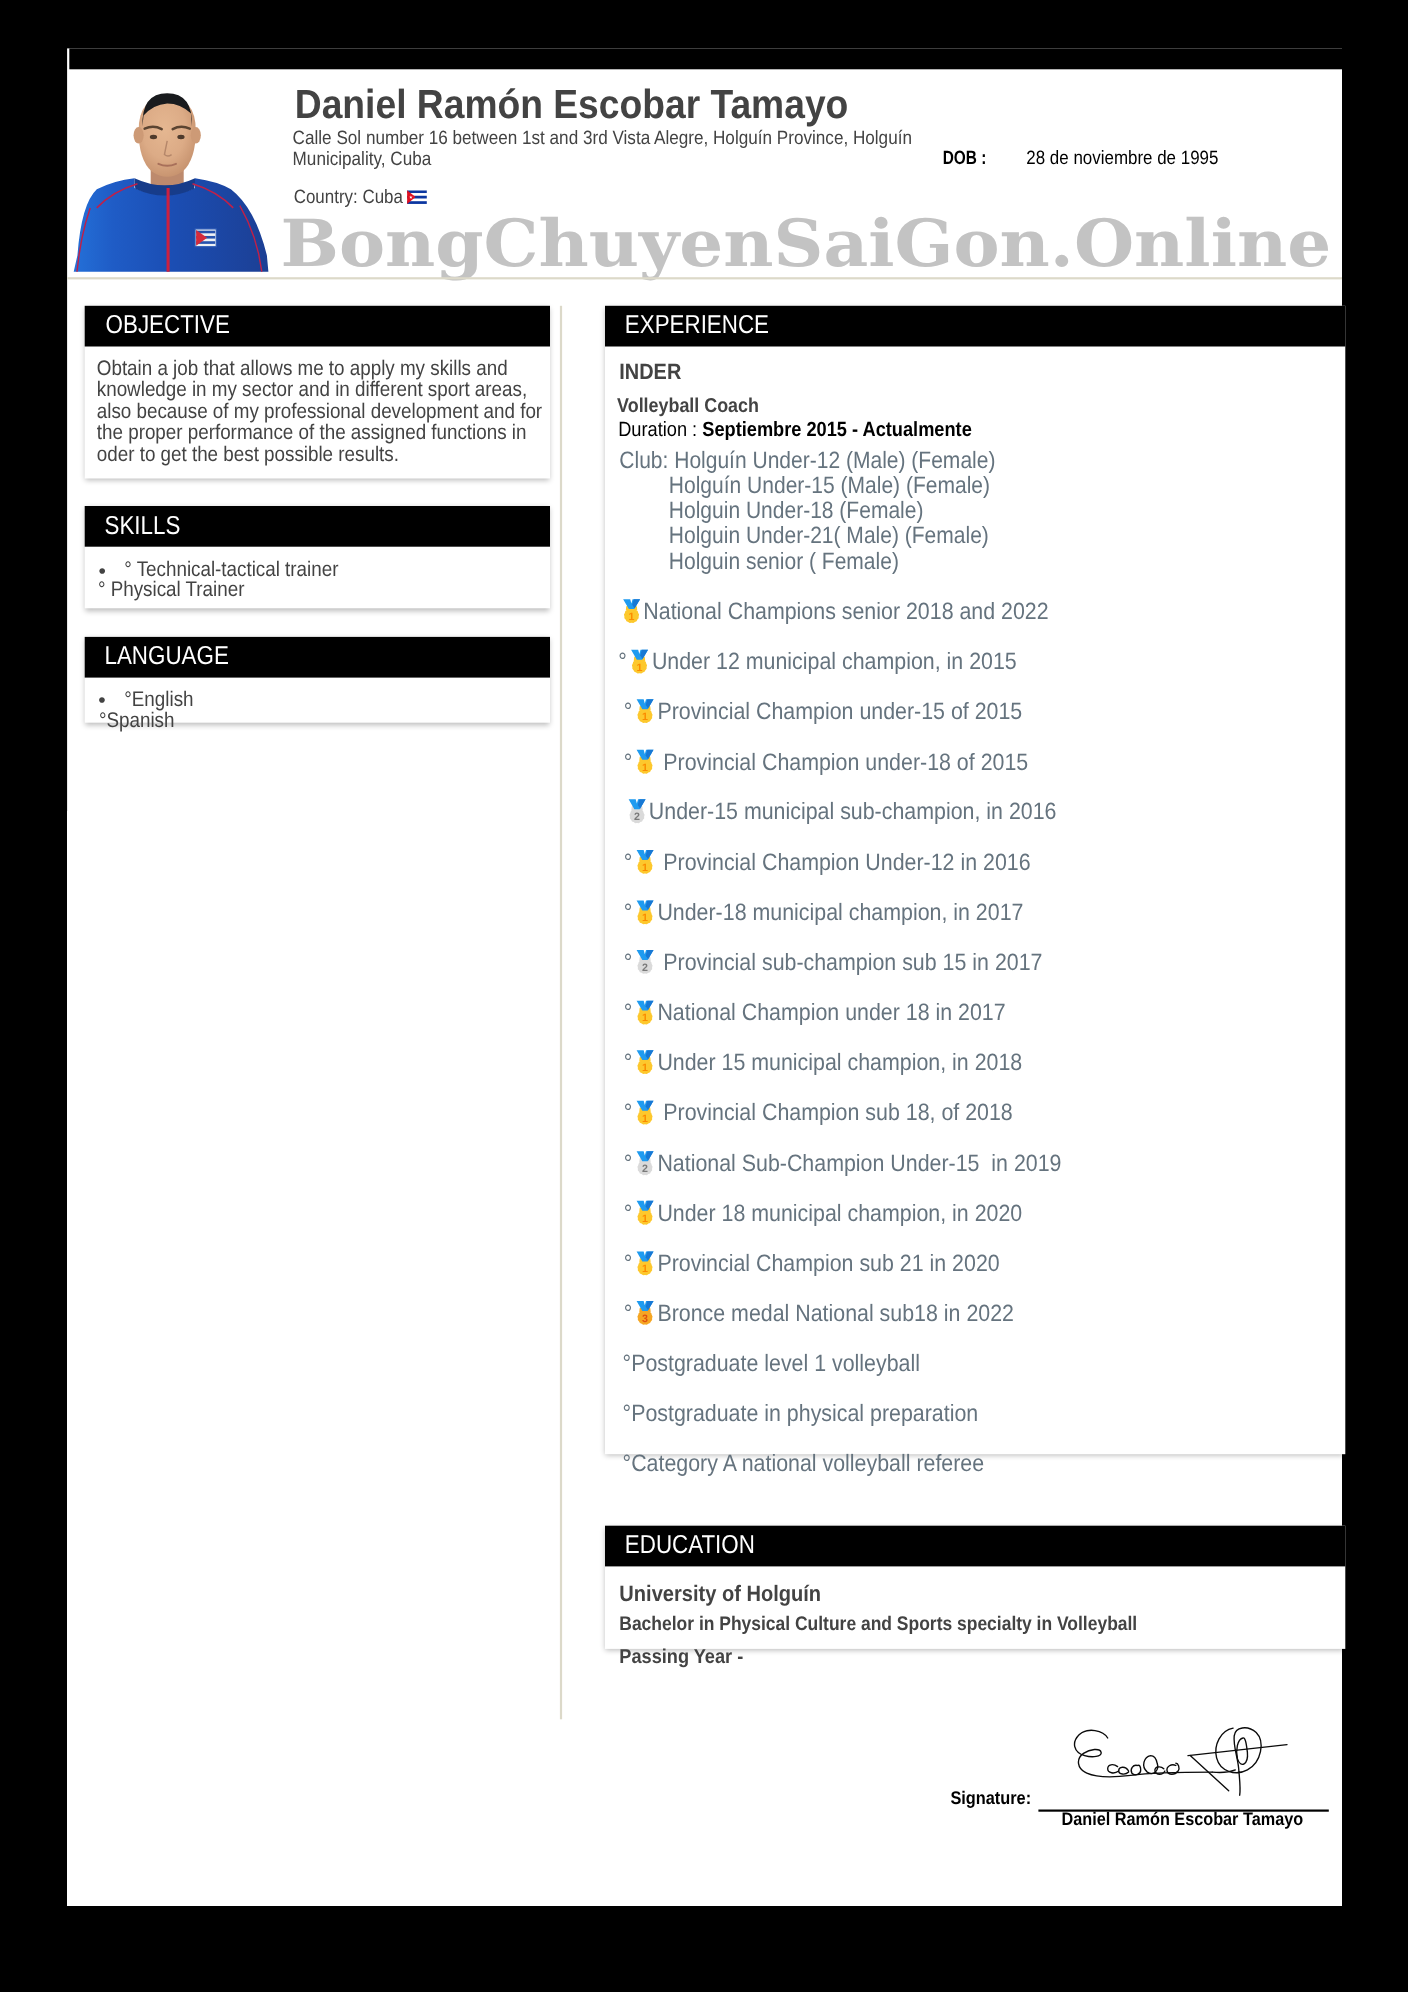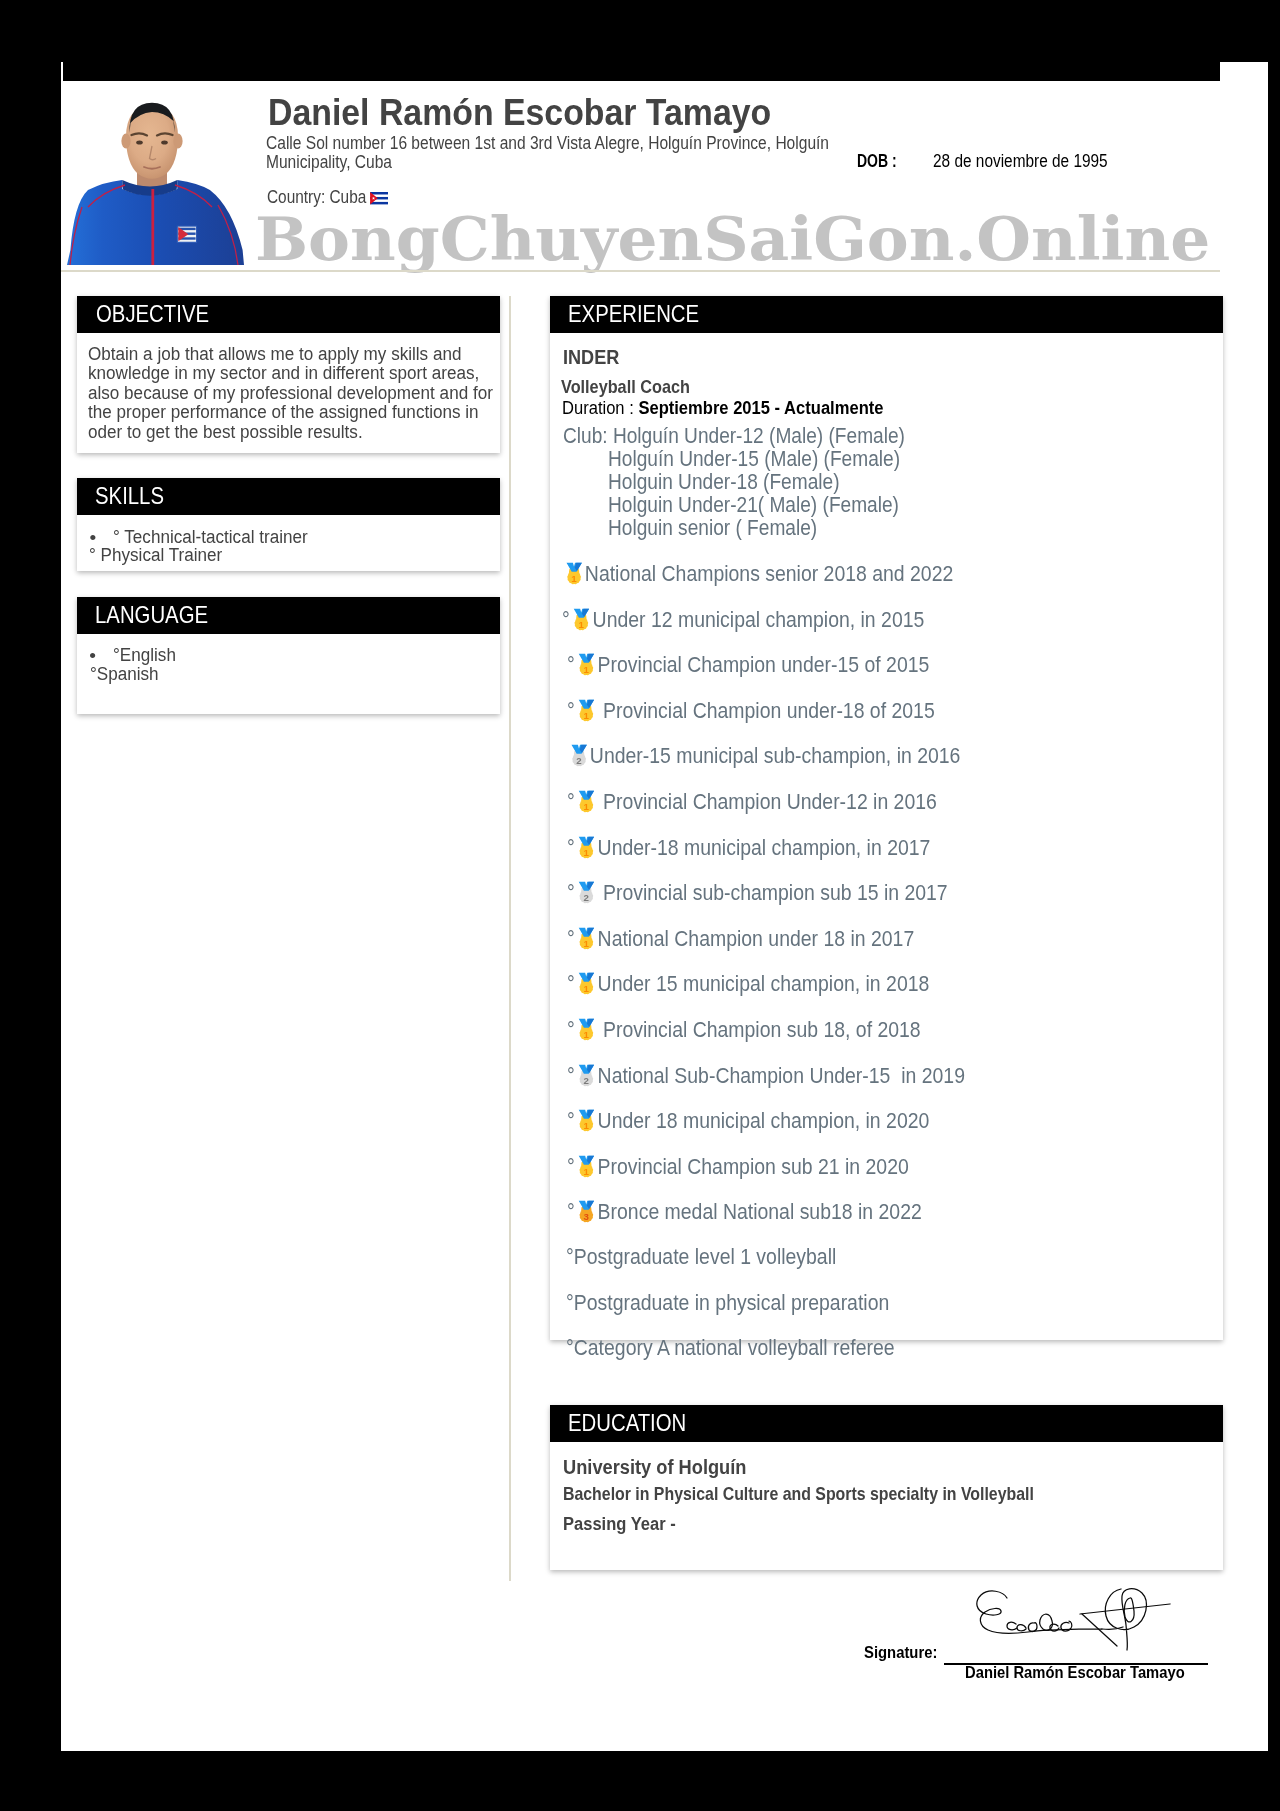--- a/index.html
+++ b/index.html
@@ -1,17 +1,17 @@
 <!DOCTYPE html>
 <html><head>
 <meta charset="utf-8">
 <style>
 html,body{margin:0;padding:0;}
 body{width:1280px;height:1811px;background:#000;font-family:"Liberation Sans",sans-serif;overflow:hidden;-webkit-font-smoothing:antialiased;}
-#page{position:absolute;left:61px;top:62px;width:1159px;height:1689px;background:#fff;will-change:transform;padding-left:48px;}
+#page{position:absolute;left:61px;top:44px;width:1159px;height:1689px;background:#fff;will-change:transform;}
 .topbar{position:absolute;left:2px;top:0;width:1157px;height:19px;background:#000;}
 .t{position:absolute;white-space:pre;transform-origin:0 0;}
 
 
 .photo{position:absolute;left:5px;top:23px;}
 .hname{left:206.8px;top:29.9px;font-size:36.9px;font-weight:bold;color:#434343;transform:scaleX(.917);}
 .haddr{left:204.9px;top:71.9px;font-size:17.5px;color:#434343;line-height:19.1px;width:640px;white-space:normal;transform:scaleX(.8895);}
 .hcountry{left:206px;top:125.4px;font-size:17.5px;color:#434343;transform:scaleX(.88);}
 .flagwrap{position:absolute;left:308.8px;top:128.5px;}
 .dobl{left:796.2px;top:89.4px;font-size:17.5px;font-weight:bold;color:#000;transform:scaleX(.80);}
@@ -20,23 +20,23 @@
 .hrule{position:absolute;left:0;top:207.6px;width:1159px;height:2.2px;background:#dcd9c9;}
 .coldiv{position:absolute;left:448.1px;top:234.2px;width:2px;height:1285px;background:#dcd9c9;}
 
 
 .card{position:absolute;background:#fff;box-shadow:0 2px 5px rgba(0,0,0,.28);margin-left:15px;}
 .bar{position:absolute;left:0;background:#000;}
 .shead{font-size:23.6px;color:#fff;transform:scaleX(.862);}
 
 #objcard{left:1px;top:234.2px;width:423px;height:157px;}
 #skillcard{left:1px;top:416.3px;width:423px;height:92.3px;}
-#langcard{left:1px;top:534.6px;width:423px;height:117px;}
+#langcard{left:1px;top:534.6px;width:423px;height:78px;}
 #expcard{left:473.8px;top:234.3px;width:673.5px;height:1044px;}
-#educard{left:473.8px;top:1343.4px;width:673.5px;height:165px;}
+#educard{left:473.8px;top:1343.4px;width:673.5px;height:112px;}
 
 .bodytxt{font-size:19.2px;color:#434343;transform:scaleX(.891);}
 .muted{font-size:21.5px;color:#65737e;transform:scaleX(.8887);}
 .ach{font-size:21.5px;color:#65737e;transform:scaleX(.904);}
 .bul{position:absolute;color:#434343;font-size:19.2px;}
 .medalwrap{display:inline-block;transform:scaleX(1.1062);transform-origin:0 50%;margin-left:3.7px;margin-right:4.2px;}
 .medal{display:inline-block;vertical-align:-6.2px;}
 
 
 .sigline{position:absolute;background:#000;}

